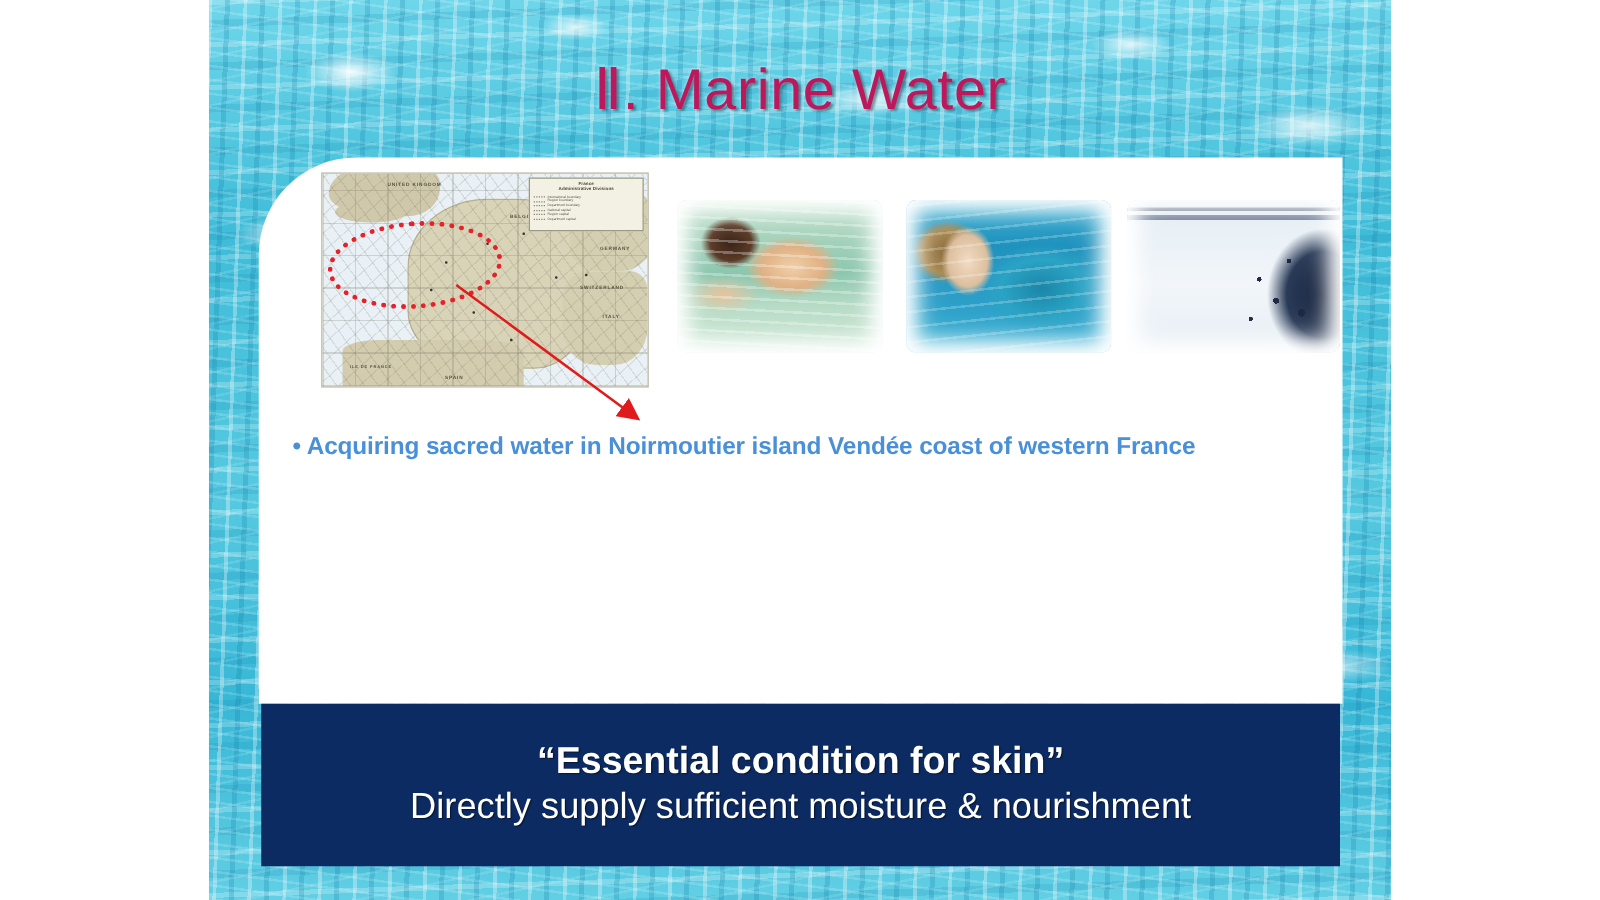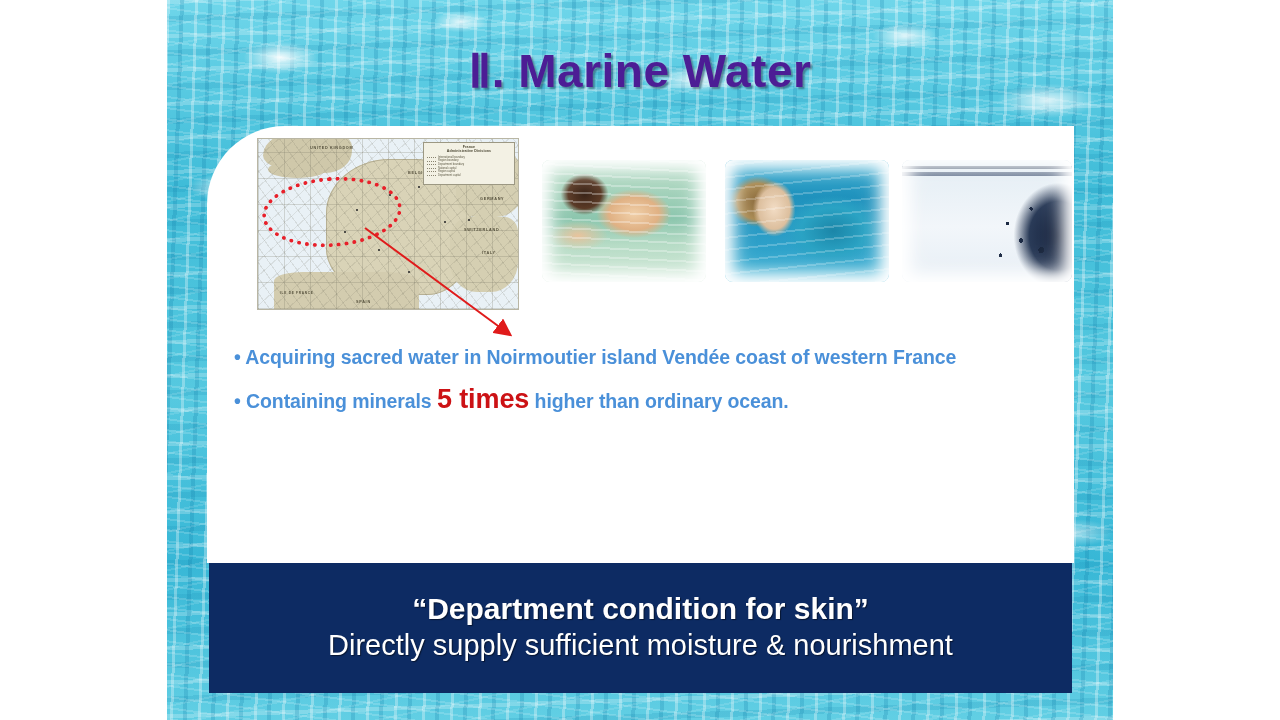--- a/index.html
+++ b/index.html
@@ -60,21 +60,21 @@
         rgba(255,255,255,0) 2px, rgba(255,255,255,0) 11px),
       repeating-linear-gradient(-12deg,
         rgba(255,255,255,.12) 0px, rgba(255,255,255,.12) 2px,
         rgba(255,255,255,0) 2px, rgba(255,255,255,0) 19px);
     mix-blend-mode:screen;
   }
 
   
   .title{
     position:absolute;left:0;right:0;top:44px;text-align:center;
-    font-size:46px;font-weight:bold;color:#4c1d95;letter-spacing:.5px;
+    font-size:46px;font-weight:normal;color:#be185d;letter-spacing:.5px;
     text-shadow:2px 2px 2px rgba(20,60,80,.55), 0 0 3px rgba(255,255,255,.6);
     z-index:4;white-space:nowrap;
   }
 
   
   .panel{
     position:absolute;left:40px;top:126px;width:867px;height:437px;
     background:#ffffff;border-top-left-radius:78px;z-index:3;
   }
 
@@ -337,27 +337,26 @@
           <div class="vig"></div>
         </div>
         <div class="photo" id="photo3">
           <div class="inner p3"></div>
           <div class="vig"></div>
         </div>
       </div>
 
       <div class="bullets">
         <div class="b-line b1">• Acquiring sacred water in Noirmoutier island Vendée coast of western France</div>
-        <div class="b-line b2"><span>• Containing minerals </span><span class="big-red">5 times</span><span> higher than ordinary ocean.</span></div>
       </div>
 
     </div>
 
     <div class="banner">
-      <div class="l1">“Department condition for skin”</div>
+      <div class="l1">“Essential condition for skin”</div>
       <div class="l2">Directly supply sufficient moisture &amp; nourishment</div>
     </div>
 
   </div>
 
   <div class="lb left"></div>
   <div class="lb right"></div>
 </div>
 
 </body></html>

